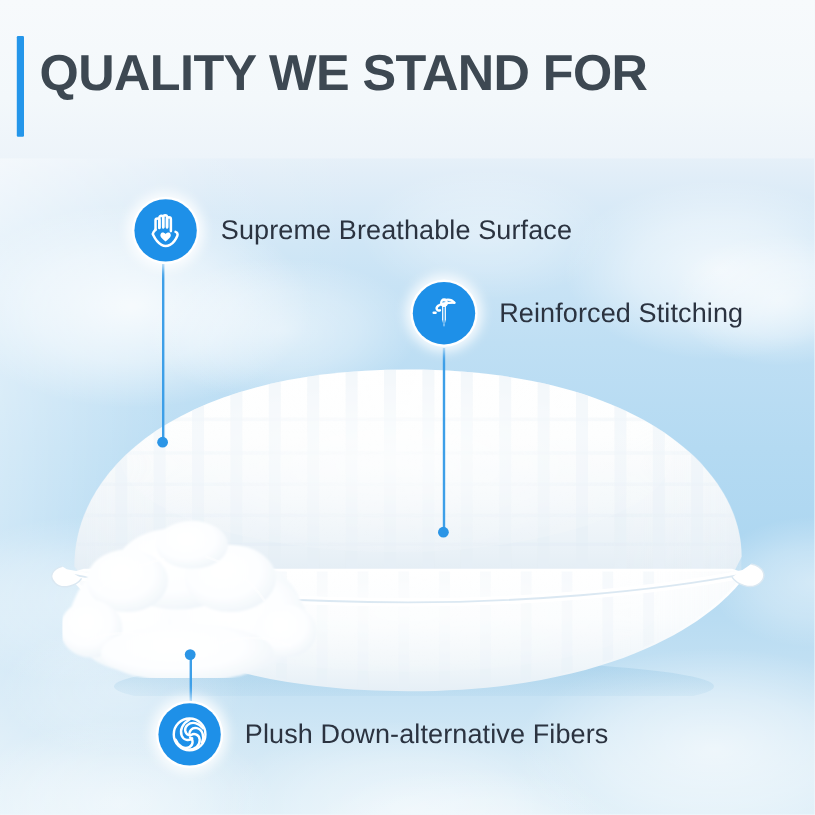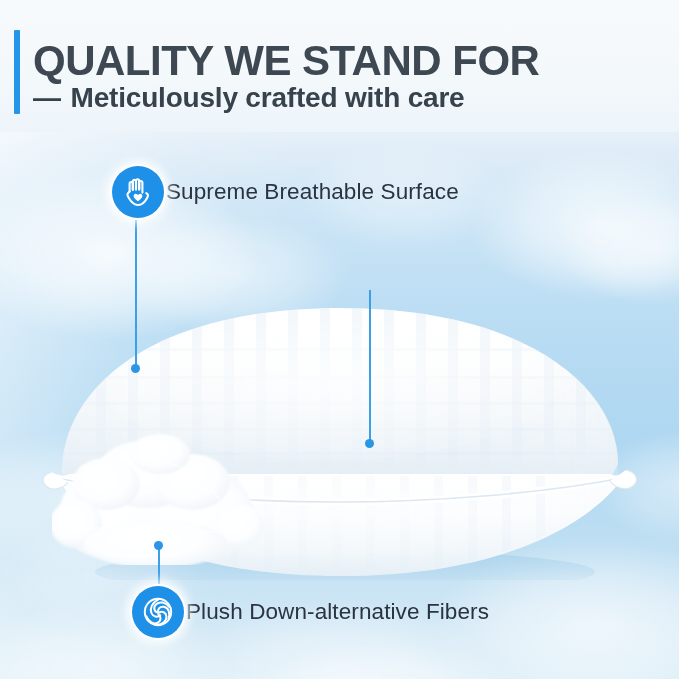--- a/index.html
+++ b/index.html
@@ -148,20 +148,21 @@
     width: 52px;
     height: 52px;
     border-radius: 50%;
     background: #1e90e8;
     display: flex;
     align-items: center;
     justify-content: center;
   }
   .icon-badge svg { display: block; }
   .feature-label {
+    margin-left: 18px;
     font-family: "Liberation Sans", sans-serif;
     font-size: 22.5px;
     font-weight: 400;
     color: #2b3340;
     white-space: nowrap;
     letter-spacing: 0.1px;
   }
 
   
   .leader {
@@ -194,24 +195,20 @@
   <div class="cloud c7"></div>
   <div class="cloud c8"></div>
   <div class="cloud c9"></div>
   <div class="cloud c10"></div>
   <div class="cloud c11"></div>
   <div class="cloud c12"></div>
 
   <div class="header-band"></div>
   <div class="accent-bar"></div>
   <div class="headline">QUALITY WE STAND FOR</div>
-  <div class="subheadline">
-    <span class="dash">—</span>
-    <span>Meticulously crafted with care</span>
-  </div>
 
   <div class="pillow-wrap">
     <svg width="679" height="290" viewBox="0 0 679 290" xmlns="http://www.w3.org/2000/svg">
       <defs>
         <linearGradient id="topFace" x1="0" y1="0" x2="0" y2="1">
           <stop offset="0%" stop-color="#ffffff"></stop>
           <stop offset="32%" stop-color="#fdfefe"></stop>
           <stop offset="62%" stop-color="#f4f8fb"></stop>
           <stop offset="88%" stop-color="#e9f1f7"></stop>
           <stop offset="100%" stop-color="#e2ecf4"></stop>
@@ -363,20 +360,40 @@
             <path d="M 18.2,14.4 L 18.2,7.6 a 1.6,1.6 0 0 1 3.2,0 L 21.4,17.6"></path>
             <path d="M 8.6,16.4 L 7.0,18.3 a 2.4,2.4 0 0 0 -0.2,2.8 C 8.4,24.4 10.4,27.4 13.6,29.1 a 7.6,7.6 0 0 0 7.0,0 c 3.0,-1.7 5.0,-4.7 6.2,-7.7 a 2.4,2.4 0 0 0 -1.5,-3.2"></path>
           </g>
           <path d="M 17.0,26.2 C 13.1,23.3 12.1,21.6 12.9,20.0 c 0.8,-1.6 2.8,-1.5 4.1,0.1 c 1.3,-1.6 3.3,-1.7 4.1,-0.1 c 0.8,1.6 -0.2,3.3 -4.1,6.2 Z" fill="#ffffff"></path>
         </svg>
       </div>
     </div>
     <div class="feature-label">Supreme Breathable Surface</div>
   </div>
 
+  <div class="feature" style="left:342px; top:233px;">
+    <div class="icon-badge">
+      <div class="disc">
+        <svg width="34" height="34" viewBox="0 0 34 34" xmlns="http://www.w3.org/2000/svg">
+          <g fill="none" stroke="#ffffff" stroke-width="2.0" stroke-linecap="round" stroke-linejoin="round">
+
+            <path d="M 18.6,9.0 L 18.6,22.0 L 17.0,28.4 L 15.4,22.0 L 15.4,9.0 Z" fill="#ffffff" stroke="none"></path>
+            <path d="M 17.0,12.0 L 17.0,26.0" stroke="#1e90e8" stroke-width="1.1"></path>
+
+            <ellipse cx="17.0" cy="8.2" rx="2.3" ry="2.6"></ellipse>
+
+            <path d="M 17.0,6.2 C 21.0,5.0 24.0,6.2 25.6,8.2"></path>
+            <path d="M 25.6,8.2 C 22.0,8.2 15.0,8.6 12.2,10.8 C 9.6,12.8 11.2,15.4 13.6,14.6"></path>
+            <path d="M 10.0,16.6 L 6.0,16.6" stroke-dasharray="1.6 2.4"></path>
+          </g>
+        </svg>
+      </div>
+    </div>
+    <div class="feature-label">Reinforced Stitching</div>
+  </div>
 
   <div class="feature" style="left:130px; top:584px;justify-content:flex-end;">
     <div class="icon-badge">
       <div class="disc">
         <svg width="36" height="36" viewBox="0 0 36 36" xmlns="http://www.w3.org/2000/svg">
           <g fill="none" stroke="#ffffff" stroke-width="2.0" stroke-linecap="round">
             <circle cx="18" cy="18" r="13.2"></circle>
             <path d="M 18,5.6 C 12.0,9.0 9.6,14.4 11.4,19.0 C 13.0,23.0 17.6,23.8 20.2,21.2"></path>
             <path d="M 29.2,13.0 C 25.6,8.2 19.8,7.0 16.2,10.2 C 13.0,13.0 14.0,17.4 17.4,18.6"></path>
             <path d="M 28.4,24.8 C 30.6,19.2 28.6,13.8 24.0,12.8 C 20.0,11.9 17.2,15.3 18.2,18.8"></path>

